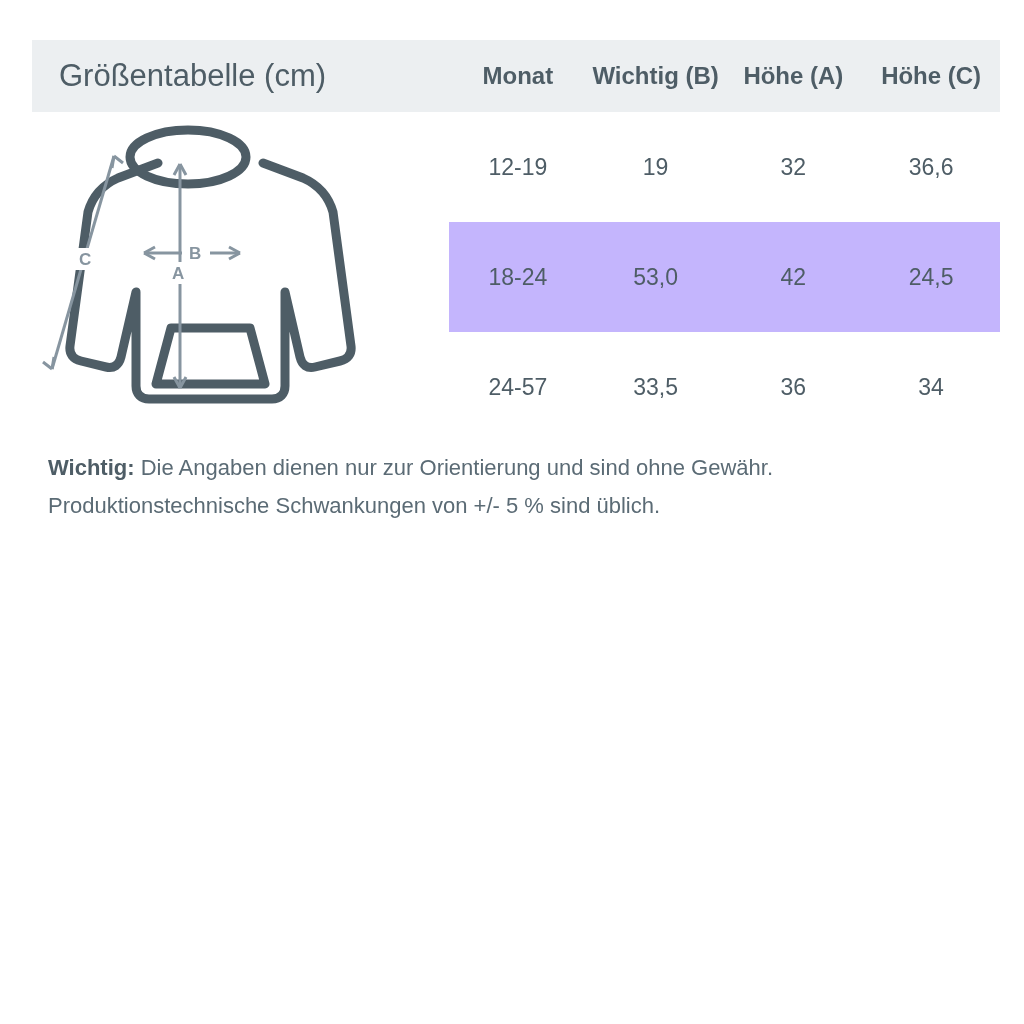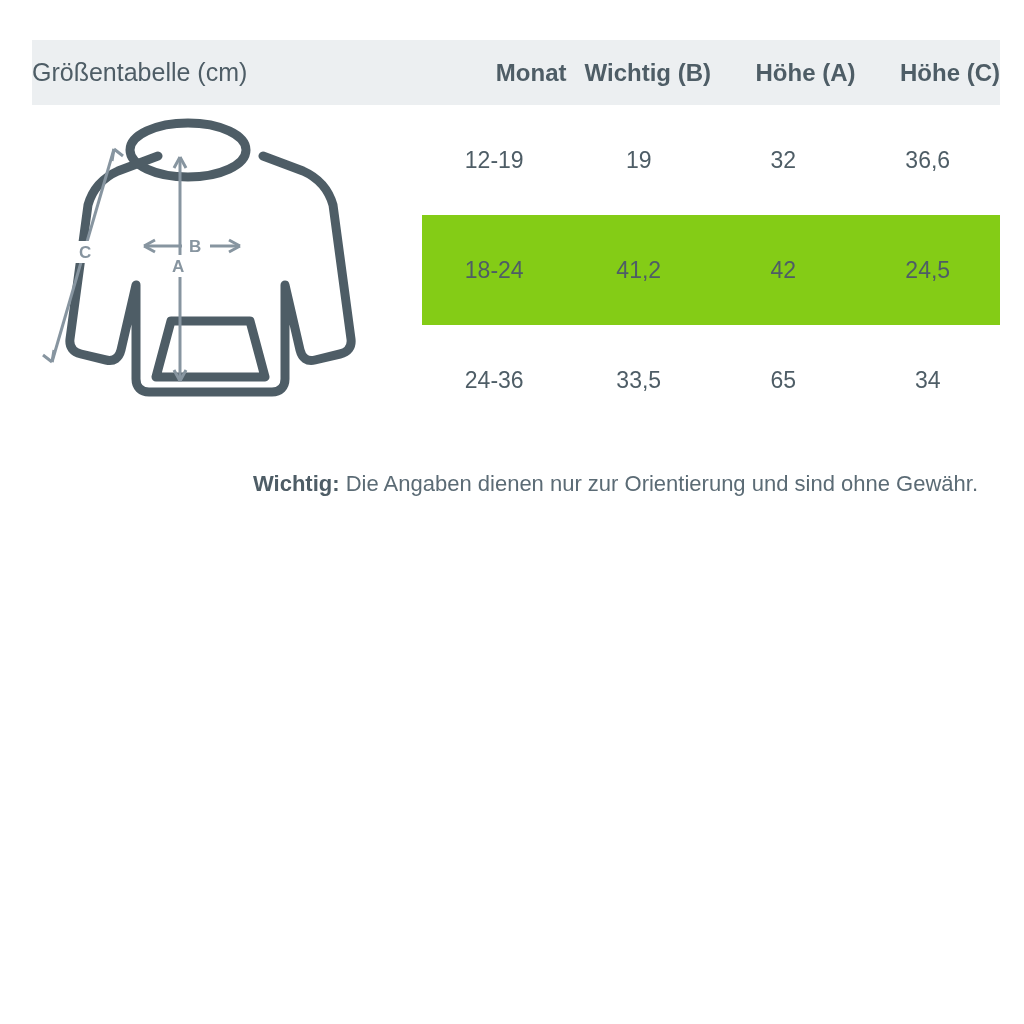--- a/index.html
+++ b/index.html
@@ -38,41 +38,42 @@
 
   .chart-table thead tr {
     background: #eceff1;
   }
 
   .chart-table th {
     font-size: 24px;
     font-weight: bold;
     color: #4e5d66;
     padding: 18px 0;
-    text-align: right;
+    text-align: center;
     vertical-align: middle;
   }
 
   .chart-table th.title-cell {
     text-align: left;
-    font-size: 25px;
+    padding-left: 27px;
+    font-size: 31px;
     font-weight: normal;
     width: 390px;
   }
 
   .chart-table td {
     font-size: 23px;
     color: #4e5d66;
     text-align: center;
     padding: 21px 0;
     vertical-align: middle;
   }
 
   .chart-table tbody tr.alt {
-    background: #84cc16;
+    background: #c4b5fd;
   }
 
   .chart-table td.figure-cell {
     padding: 0;
   }
 
   .figure-box {
     position: relative;
     width: 390px;
     height: 330px;
@@ -81,26 +82,25 @@
   .figure-box svg {
     position: absolute;
     left: 8px;
     top: 4px;
   }
 
   
   .note {
     position: absolute;
     left: 48px;
-    top: 465px;
+    top: 449px;
     width: 930px;
     font-size: 22px;
     line-height: 38px;
     color: #5b6b75;
-    text-align: right;
   }
   .note b {
     color: #4e5d66;
     font-weight: bold;
   }
 </style>
 </head>
 <body>
 
 <div class="page">
@@ -156,31 +156,32 @@
               </svg>
             </div>
           </td>
           <td>12-19</td>
           <td>19</td>
           <td>32</td>
           <td>36,6</td>
         </tr>
         <tr class="alt">
           <td>18-24</td>
-          <td>41,2</td>
+          <td>53,0</td>
           <td>42</td>
           <td>24,5</td>
         </tr>
         <tr>
-          <td>24-36</td>
+          <td>24-57</td>
           <td>33,5</td>
-          <td>65</td>
+          <td>36</td>
           <td>34</td>
         </tr>
       </tbody>
     </table>
   </div>
 
   <div class="note">
     <b>Wichtig:</b><span> Die Angaben dienen nur zur Orientierung und sind ohne Gewähr.</span><br>
+    <span>Produktionstechnische Schwankungen von +/- 5 % sind üblich.</span>
   </div>
 
 </div>
 
 </body></html>

